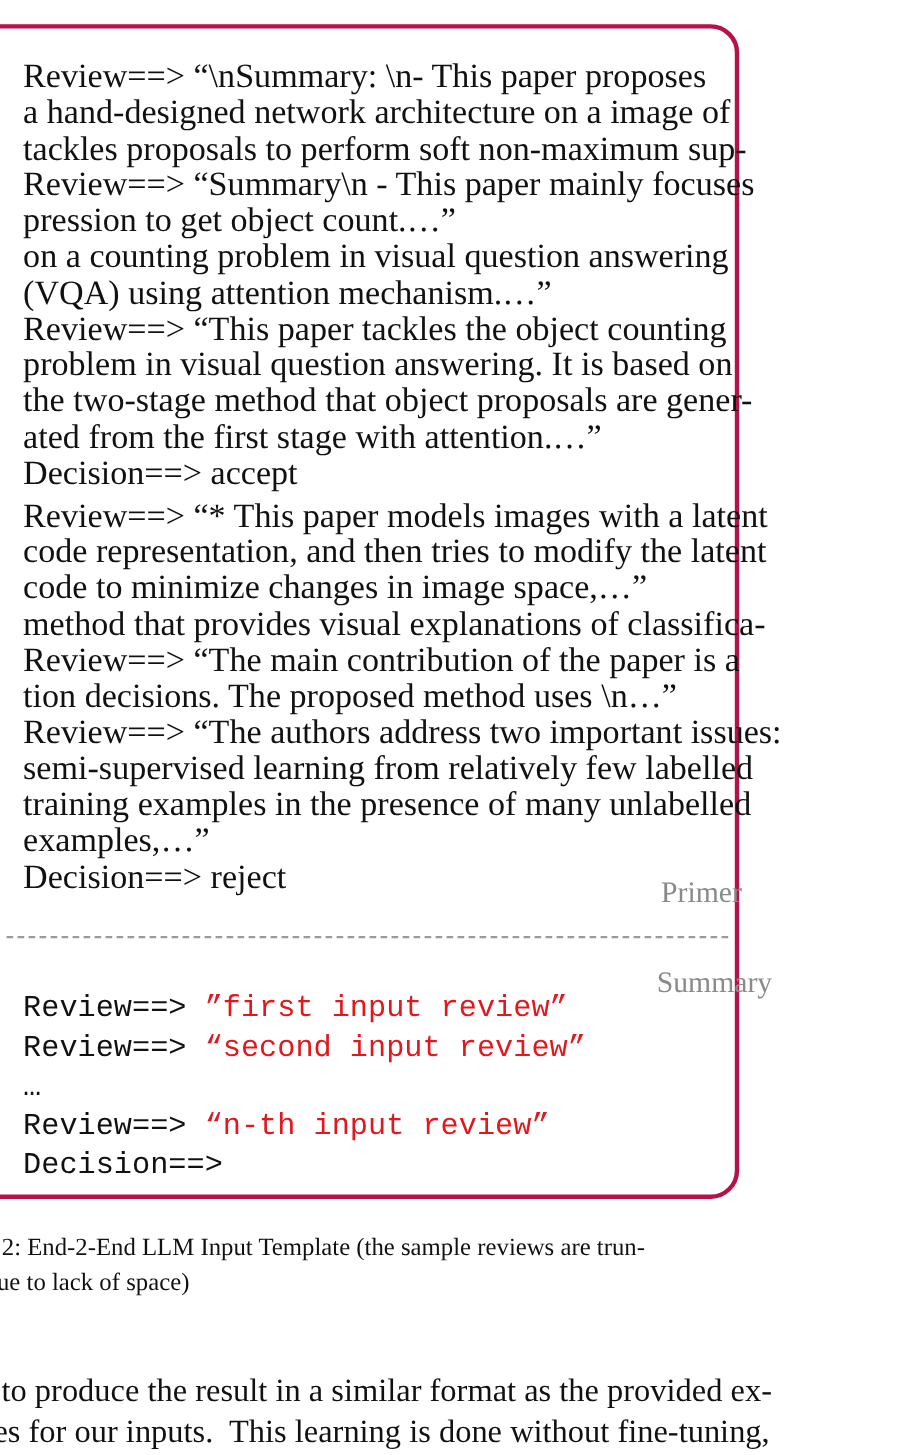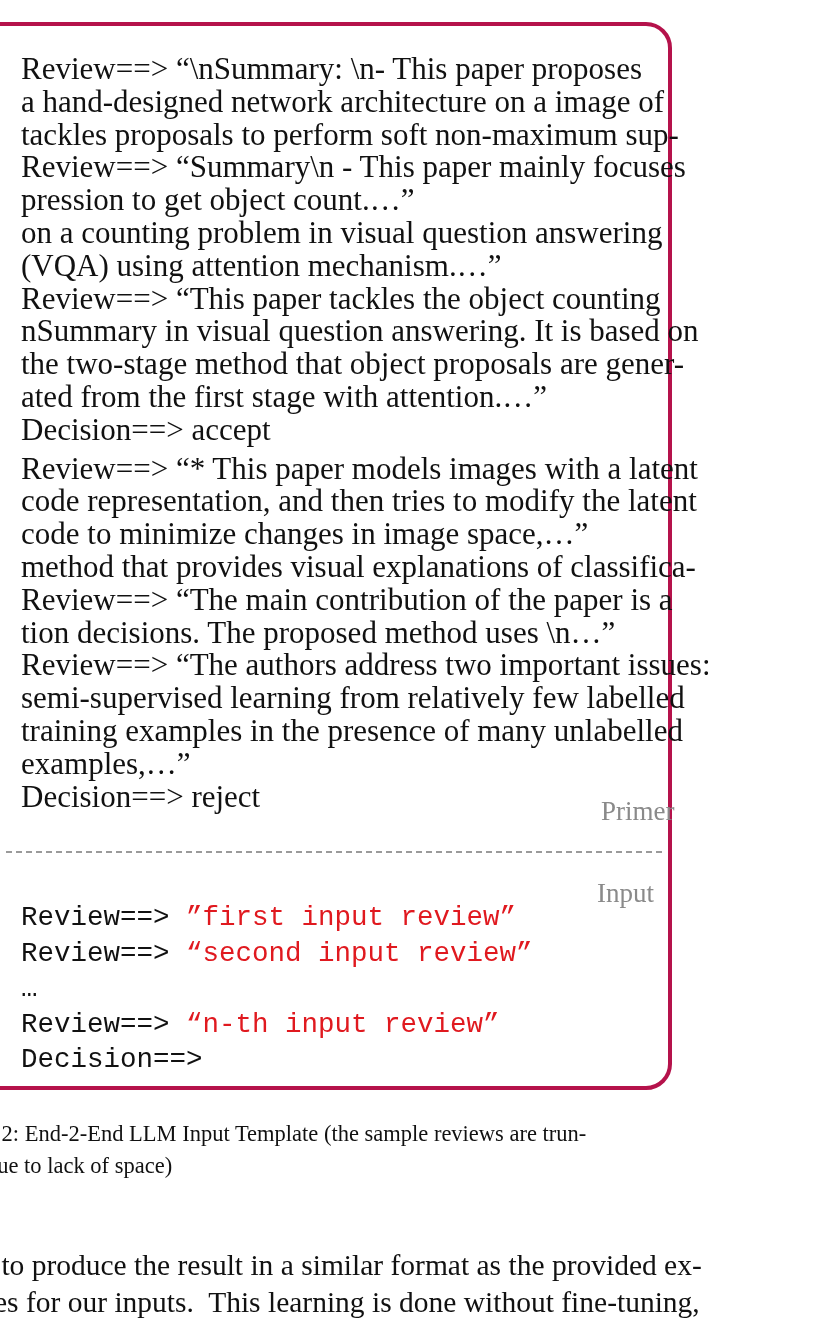--- a/index.html
+++ b/index.html
@@ -99,21 +99,21 @@
 <div class="primer">
   <div>
     <span class="line">Review==&gt; “\nSummary:  \n- This paper proposes</span>
     <span class="line">a hand-designed network architecture on a image of</span>
     <span class="line">tackles proposals to perform soft non-maximum sup-</span>
     <span class="line">Review==&gt; “Summary\n - This paper mainly focuses</span>
     <span class="line">pression to get object count.…”</span>
     <span class="line">on a counting problem in visual question answering</span>
     <span class="line">(VQA) using attention mechanism.…”</span>
     <span class="line">Review==&gt; “This paper tackles the object counting</span>
-    <span class="line">nSummary in visual question answering.  It is based on</span>
+    <span class="line">problem in visual question answering.  It is based on</span>
     <span class="line">the two-stage method that object proposals are gener-</span>
     <span class="line">ated from the first stage with attention.…”</span>
     <span class="line">Decision==&gt; accept</span>
   </div>
   <div class="gap"></div>
   <div>
     <span class="line">Review==&gt; “* This paper models images with a latent</span>
     <span class="line">code representation, and then tries to modify the latent</span>
     <span class="line">code to minimize changes in image space,…”</span>
     <span class="line">method that provides visual explanations of classifica-</span>
@@ -124,21 +124,21 @@
     <span class="line">training examples in the presence of many unlabelled</span>
     <span class="line">examples,…”</span>
     <span class="line">Decision==&gt; reject</span>
   </div>
 </div>
 
 <div class="section-label primer-label">Primer</div>
 
 <div class="divider"></div>
 
-<div class="section-label prompt-label">Input</div>
+<div class="section-label prompt-label">Summary</div>
 
 <div class="prompt">
   <span class="line"><span>Review==&gt; </span><span class="red">”first input review”</span></span>
   <span class="line"><span>Review==&gt; </span><span class="red">“second input review”</span></span>
   <span class="line"><span>…</span></span>
   <span class="line"><span>Review==&gt; </span><span class="red">“n-th input review”</span></span>
   <span class="line"><span>Decision==&gt;</span></span>
 </div>
 
 <div class="caption">

